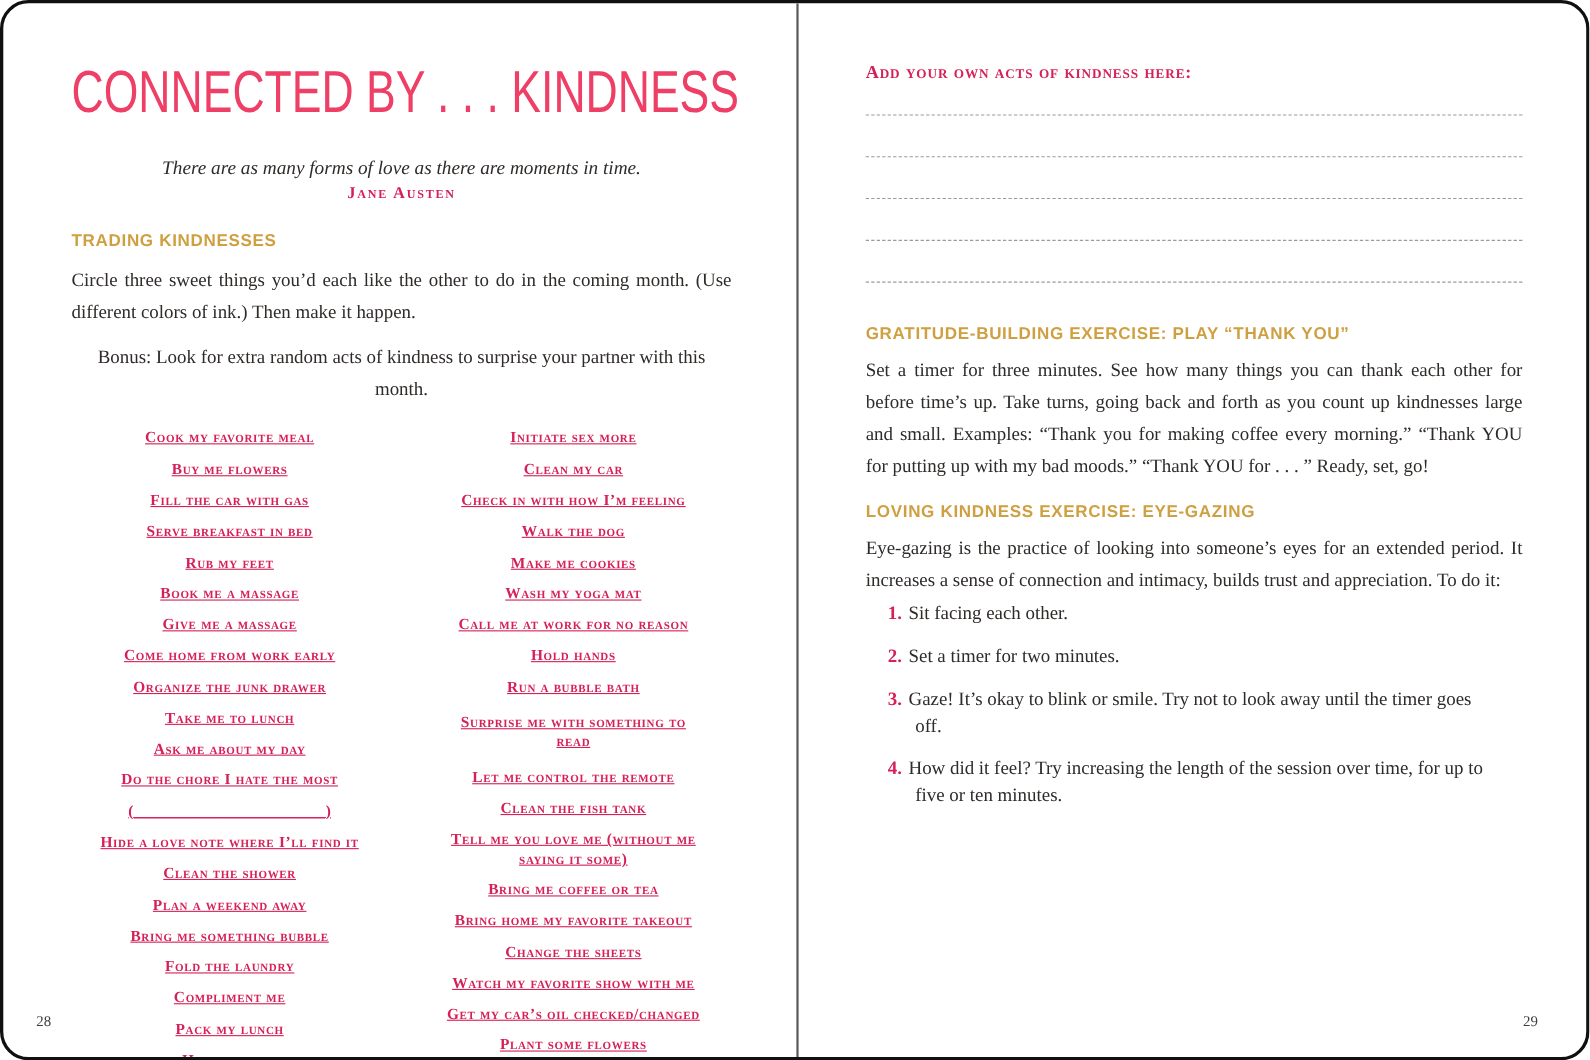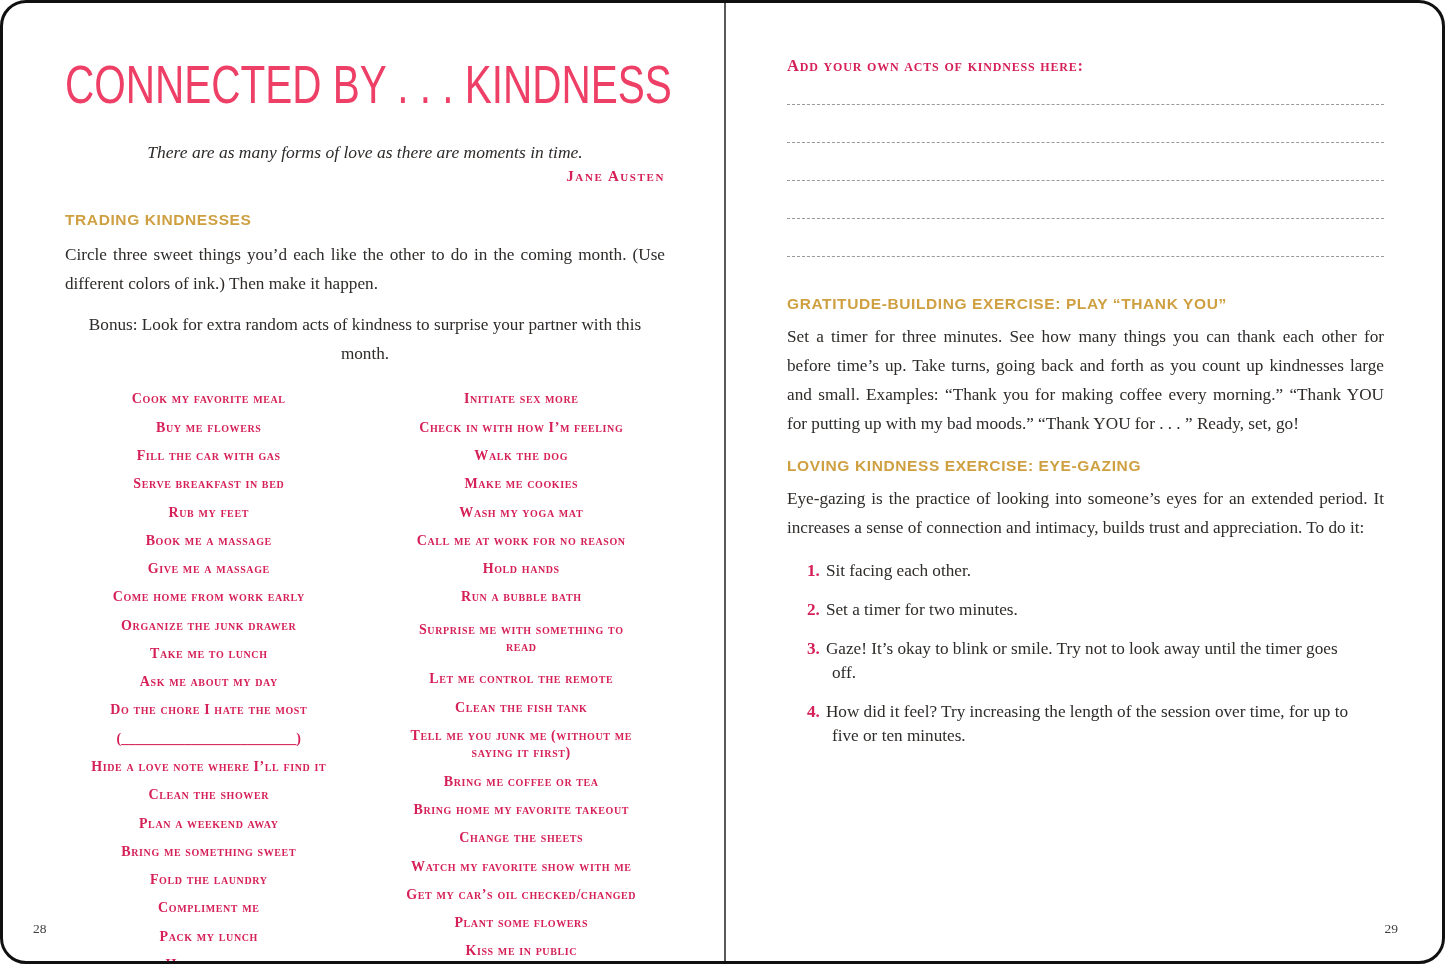--- a/index.html
+++ b/index.html
@@ -31,40 +31,41 @@
     white-space:nowrap;
     transform:scaleX(.75);
     transform-origin:left center;
     letter-spacing:0;
   }
   .quote-block { text-align:center; margin-top:26px; }
   .quote-text  { font-style:italic; font-size:17.5px; line-height:22px; }
   .quote-attr  {
     margin-top:5px;
     font-variant:small-caps; font-weight:bold;
-    letter-spacing:1.6px; font-size:15px; color:#d52058;text-align:right;
+    letter-spacing:1.6px; font-size:15px; color:#d52058;
   }
   .gold-heading {
     font-family:"Liberation Sans",sans-serif;
     font-weight:600; font-size:15.5px; letter-spacing:.6px;
     color:#cfa041;
   }
   .page-left .gold-heading { margin-top:26px; }
   .body-text { font-size:17.2px; line-height:29px; text-align:justify; }
   .intro { margin-top:11px; }
   .bonus { margin-top:12px; text-align:center; }
 
   .kindness-columns { display:flex; gap:25px; margin-top:17px; }
   .kcol { flex:1; list-style:none; text-align:center; }
   .kcol li {
     font-variant:small-caps; font-weight:bold;
     font-size:14px; line-height:17.5px;
     padding:5.4px 0;
     letter-spacing:.6px;
     color:#d52058;
+    text-decoration:underline;
   }
   .kcol li.wrap-narrow { max-width:205px; margin:4px auto; }
   .kcol li.wrap-mid    { max-width:258px; margin:0 auto; }
   .kcol li.fill-blank  { letter-spacing:0; }
 
   .page-num {
     position:absolute; bottom:24px;
     font-size:13.5px; color:#3f3f3f;
   }
   .page-num.pn-left  { left:30px; }
@@ -78,21 +79,21 @@
     color:#d52058;
   }
   .rules { margin-top:0; }
   .rule  { height:38px; border-bottom:1px dashed #9a9a9a; }
   .rule:first-child { height:29px; }
 
   .section-heading-1 { margin-top:38px; }
   .section-heading-2 { margin-top:19px; }
   .section-body { margin-top:9px; }
 
-  .steps { list-style:none; margin-top:17px; padding-left:20px; }
+  .steps { list-style:none; margin-top:4px; padding-left:20px; }
   .steps li {
     font-size:17.2px; line-height:24px;
     margin-bottom:15px;
     max-width:556px;
     padding-left:25px; text-indent:-25px;
   }
   .step-num { color:#d52058; font-weight:bold; margin-right:6px; }
 </style>
 </head>
 <body>
@@ -125,39 +126,40 @@
         <li>Give me a massage</li>
         <li>Come home from work early</li>
         <li>Organize the junk drawer</li>
         <li>Take me to lunch</li>
         <li>Ask me about my day</li>
         <li>Do the chore I hate the most</li>
         <li class="fill-blank">(_________________________)</li>
         <li>Hide a love note where I’ll find it</li>
         <li>Clean the shower</li>
         <li>Plan a weekend away</li>
-        <li>Bring me something sweet</li>
+        <li>Bring me something bubble</li>
         <li>Fold the laundry</li>
         <li>Compliment me</li>
         <li>Pack my lunch</li>
         <li>Hug me more</li>
       </ul>
       <ul class="kcol">
         <li>Initiate sex more</li>
+        <li>Clean my car</li>
         <li>Check in with how I’m feeling</li>
         <li>Walk the dog</li>
         <li>Make me cookies</li>
         <li>Wash my yoga mat</li>
         <li>Call me at work for no reason</li>
         <li>Hold hands</li>
         <li>Run a bubble bath</li>
         <li class="wrap-narrow">Surprise me with something to read</li>
         <li>Let me control the remote</li>
         <li>Clean the fish tank</li>
-        <li class="wrap-mid">Tell me you junk me (without me saying it first)</li>
+        <li class="wrap-mid">Tell me you love me (without me saying it some)</li>
         <li>Bring me coffee or tea</li>
         <li>Bring home my favorite takeout</li>
         <li>Change the sheets</li>
         <li>Watch my favorite show with me</li>
         <li>Get my car’s oil checked/changed</li>
         <li>Plant some flowers</li>
         <li>Kiss me in public</li>
       </ul>
     </div>
 

